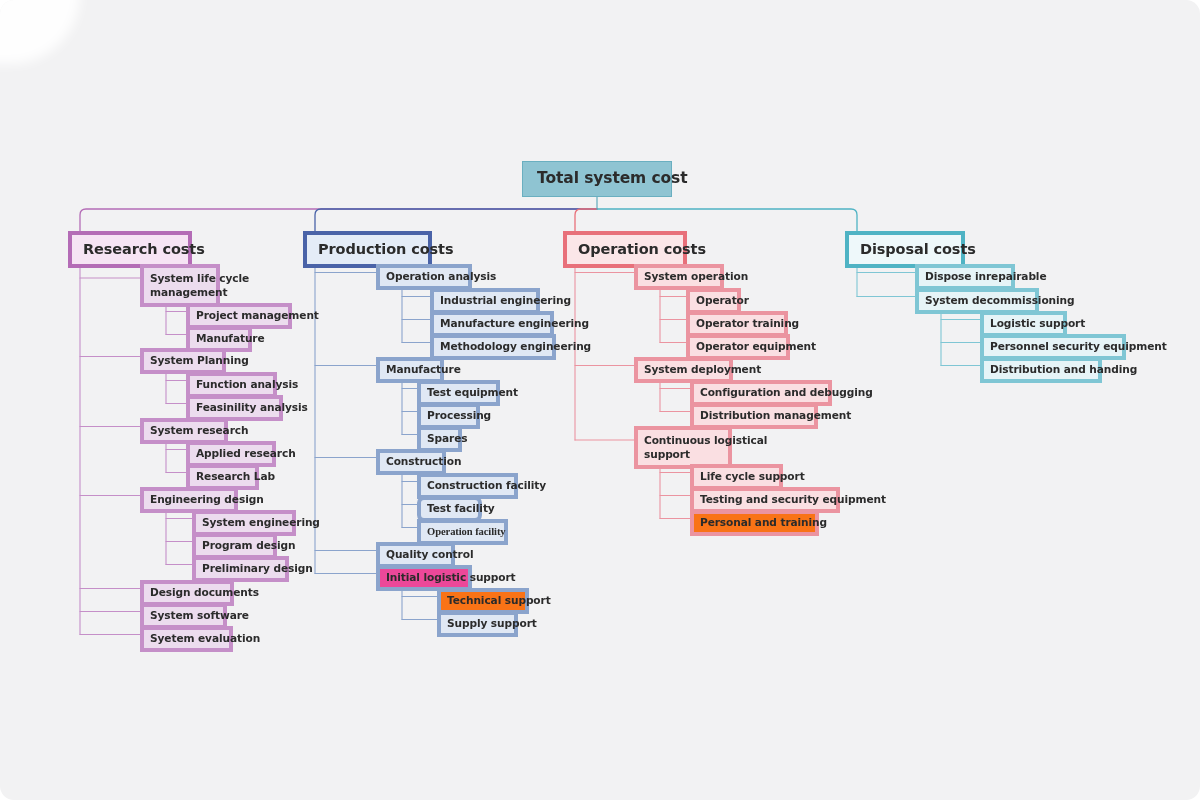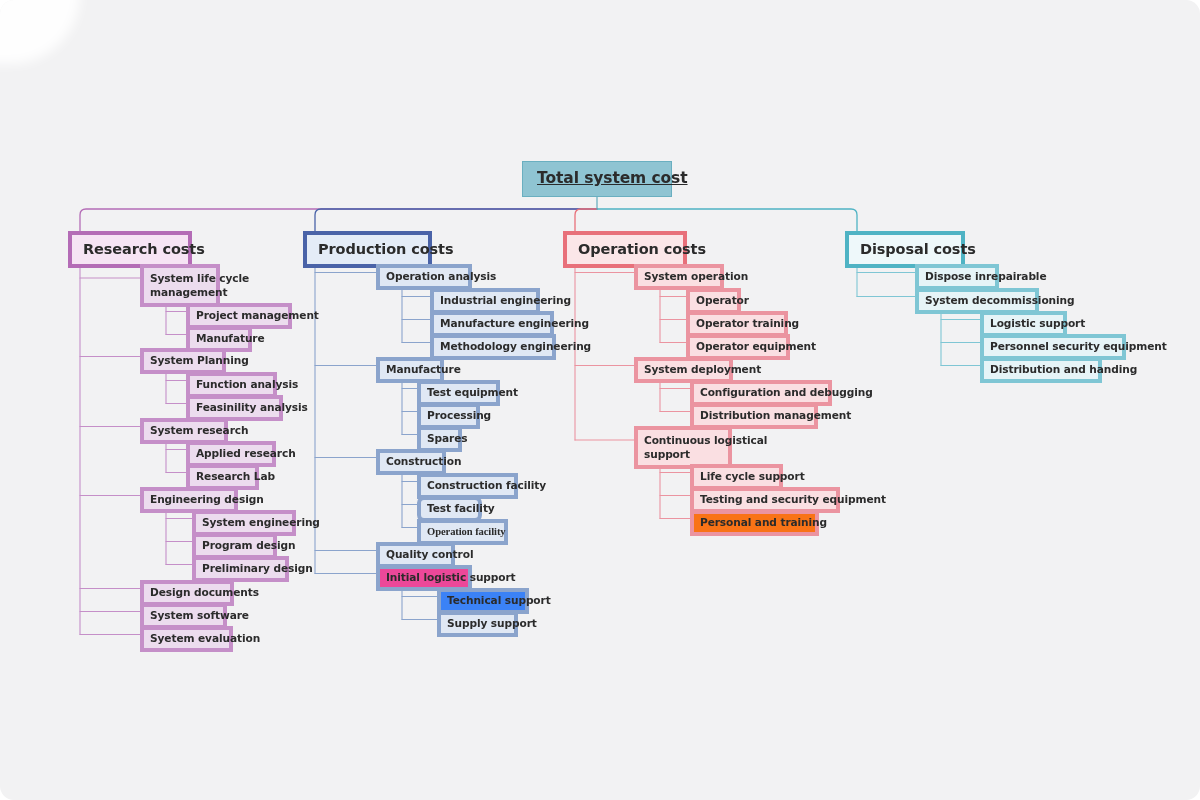--- a/index.html
+++ b/index.html
@@ -142,21 +142,21 @@
       <path d="M597 209 L851 209 Q857 209 857 215 L857 231" fill="none" stroke="#4fb3c4" stroke-width="1.3" stroke-linecap="round" stroke-linejoin="round"></path>
       <path d="M857 260 L857 296.5" fill="none" stroke="#7fc6d4" stroke-width="1.1" stroke-linecap="round" stroke-linejoin="round"></path>
       <path d="M857 272.5 L915 272.5" fill="none" stroke="#7fc6d4" stroke-width="1.1" stroke-linecap="round" stroke-linejoin="round"></path>
       <path d="M857 296.5 L915 296.5" fill="none" stroke="#7fc6d4" stroke-width="1.1" stroke-linecap="round" stroke-linejoin="round"></path>
       <path d="M941 305 L941 365.5" fill="none" stroke="#7fc6d4" stroke-width="1.1" stroke-linecap="round" stroke-linejoin="round"></path>
       <path d="M941 319.5 L980 319.5" fill="none" stroke="#7fc6d4" stroke-width="1.1" stroke-linecap="round" stroke-linejoin="round"></path>
       <path d="M941 342.5 L980 342.5" fill="none" stroke="#7fc6d4" stroke-width="1.1" stroke-linecap="round" stroke-linejoin="round"></path>
       <path d="M941 365.5 L980 365.5" fill="none" stroke="#7fc6d4" stroke-width="1.1" stroke-linecap="round" stroke-linejoin="round"></path>
     </svg>
   <div id="nodes">
-      <div class="node root" style="left: 522px; top: 161px; width: 150px; min-height: 36px; background: rgb(143, 196, 210); border-color: rgb(106, 175, 192); text-decoration: underline;">Total system cost</div>
+      <div class="node root" style="left: 522px; top: 161px; width: 150px; min-height: 36px; background: rgb(143, 196, 210); border-color: rgb(106, 175, 192);">Total system cost</div>
       <div class="node branch" style="left: 68px; top: 231px; width: 124px; min-height: 29px; background: rgb(246, 228, 244); border-color: rgb(180, 108, 182);">Research costs</div>
       <div class="node sub two-line" style="left: 140px; top: 264px; width: 80px; min-height: 28px; background: rgb(236, 220, 238); border-color: rgb(197, 143, 200);">System life cycle
 management</div>
       <div class="node leaf" style="left: 186px; top: 303px; width: 106px; min-height: 17px; background: rgb(236, 220, 238); border-color: rgb(197, 143, 200);">Project management</div>
       <div class="node leaf" style="left: 186px; top: 326px; width: 66px; min-height: 17px; background: rgb(236, 220, 238); border-color: rgb(197, 143, 200);">Manufature</div>
       <div class="node sub" style="left: 140px; top: 348px; width: 86px; min-height: 17px; background: rgb(236, 220, 238); border-color: rgb(197, 143, 200);">System Planning</div>
       <div class="node leaf" style="left: 186px; top: 372px; width: 91px; min-height: 17px; background: rgb(236, 220, 238); border-color: rgb(197, 143, 200);">Function analysis</div>
       <div class="node leaf" style="left: 186px; top: 395px; width: 97px; min-height: 17px; background: rgb(236, 220, 238); border-color: rgb(197, 143, 200);">Feasinility analysis</div>
       <div class="node sub" style="left: 140px; top: 418px; width: 88px; min-height: 17px; background: rgb(236, 220, 238); border-color: rgb(197, 143, 200);">System research</div>
       <div class="node leaf" style="left: 186px; top: 441px; width: 90px; min-height: 17px; background: rgb(236, 220, 238); border-color: rgb(197, 143, 200);">Applied research</div>
@@ -176,35 +176,35 @@
       <div class="node sub" style="left: 376px; top: 357px; width: 68px; min-height: 17px; background: rgb(224, 232, 244); border-color: rgb(139, 164, 204);">Manufacture</div>
       <div class="node leaf" style="left: 417px; top: 380px; width: 83px; min-height: 17px; background: rgb(224, 232, 244); border-color: rgb(139, 164, 204);">Test equipment</div>
       <div class="node leaf" style="left: 417px; top: 403px; width: 63px; min-height: 17px; background: rgb(224, 232, 244); border-color: rgb(139, 164, 204);">Processing</div>
       <div class="node leaf" style="left: 417px; top: 426px; width: 45px; min-height: 17px; background: rgb(224, 232, 244); border-color: rgb(139, 164, 204);">Spares</div>
       <div class="node sub" style="left: 376px; top: 449px; width: 70px; min-height: 17px; background: rgb(224, 232, 244); border-color: rgb(139, 164, 204);">Construction</div>
       <div class="node leaf" style="left: 417px; top: 473px; width: 101px; min-height: 17px; background: rgb(224, 232, 244); border-color: rgb(139, 164, 204);">Construction facility</div>
       <div class="node leaf" style="left: 417px; top: 496px; width: 65px; min-height: 17px; background: rgb(224, 232, 244); border-color: rgb(139, 164, 204); border-radius: 7px;">Test facility</div>
       <div class="node leaf" style="left: 417px; top: 519px; width: 91px; min-height: 17px; background: rgb(224, 232, 244); border-color: rgb(139, 164, 204); font-family: Liberation Serif, serif;">Operation facility</div>
       <div class="node sub" style="left: 376px; top: 542px; width: 79px; min-height: 17px; background: rgb(224, 232, 244); border-color: rgb(139, 164, 204);">Quality control</div>
       <div class="node sub" style="left: 376px; top: 565px; width: 96px; min-height: 17px; background: #ec4899; border-color: rgb(139, 164, 204); text-align: right;">Initial logistic support</div>
-      <div class="node leaf" style="left: 437px; top: 588px; width: 92px; min-height: 17px; background: #3b82f6; border-color: rgb(139, 164, 204);">Technical support</div>
+      <div class="node leaf" style="left: 437px; top: 588px; width: 92px; min-height: 17px; background: #f97316; border-color: rgb(139, 164, 204);">Technical support</div>
       <div class="node leaf" style="left: 437px; top: 611px; width: 81px; min-height: 17px; background: rgb(224, 232, 244); border-color: rgb(139, 164, 204);">Supply support</div>
       <div class="node branch" style="left: 563px; top: 231px; width: 124px; min-height: 29px; background: rgb(251, 230, 232); border-color: rgb(232, 112, 122);">Operation costs</div>
       <div class="node sub" style="left: 634px; top: 264px; width: 90px; min-height: 17px; background: rgb(250, 223, 226); border-color: rgb(235, 148, 160);">System operation</div>
       <div class="node leaf" style="left: 686px; top: 288px; width: 55px; min-height: 17px; background: rgb(250, 223, 226); border-color: rgb(235, 148, 160);">Operator</div>
       <div class="node leaf" style="left: 686px; top: 311px; width: 102px; min-height: 17px; background: rgb(250, 223, 226); border-color: rgb(235, 148, 160);">Operator training</div>
       <div class="node leaf" style="left: 686px; top: 334px; width: 104px; min-height: 17px; background: rgb(250, 223, 226); border-color: rgb(235, 148, 160);">Operator equipment</div>
       <div class="node sub" style="left: 634px; top: 357px; width: 99px; min-height: 17px; background: rgb(250, 223, 226); border-color: rgb(235, 148, 160);">System deployment</div>
       <div class="node leaf" style="left: 690px; top: 380px; width: 142px; min-height: 17px; background: rgb(250, 223, 226); border-color: rgb(235, 148, 160);">Configuration and debugging</div>
       <div class="node leaf" style="left: 690px; top: 403px; width: 128px; min-height: 17px; background: rgb(250, 223, 226); border-color: rgb(235, 148, 160);">Distribution management</div>
       <div class="node sub two-line" style="left: 634px; top: 426px; width: 98px; min-height: 28px; background: rgb(250, 223, 226); border-color: rgb(235, 148, 160);">Continuous logistical
 support</div>
       <div class="node leaf" style="left: 690px; top: 464px; width: 93px; min-height: 17px; background: rgb(250, 223, 226); border-color: rgb(235, 148, 160);">Life cycle support</div>
       <div class="node leaf" style="left: 690px; top: 487px; width: 150px; min-height: 17px; background: rgb(250, 223, 226); border-color: rgb(235, 148, 160);">Testing and security equipment</div>
       <div class="node leaf" style="left: 690px; top: 510px; width: 129px; min-height: 17px; background: #f97316; border-color: rgb(235, 148, 160);">Personal and training</div>
       <div class="node branch" style="left: 845px; top: 231px; width: 120px; min-height: 29px; background: rgb(238, 248, 250); border-color: rgb(79, 179, 196);">Disposal costs</div>
-      <div class="node sub" style="left: 915px; top: 264px; width: 84px; min-height: 17px; background: rgb(230, 244, 247); border-color: rgb(127, 198, 212);">Dispose inrepairable</div>
+      <div class="node sub" style="left: 915px; top: 264px; width: 100px; min-height: 17px; background: rgb(230, 244, 247); border-color: rgb(127, 198, 212);">Dispose inrepairable</div>
       <div class="node sub" style="left: 915px; top: 288px; width: 124px; min-height: 17px; background: rgb(230, 244, 247); border-color: rgb(127, 198, 212);">System decommissioning</div>
       <div class="node leaf" style="left: 980px; top: 311px; width: 87px; min-height: 17px; background: rgb(230, 244, 247); border-color: rgb(127, 198, 212);">Logistic support</div>
       <div class="node leaf" style="left: 980px; top: 334px; width: 146px; min-height: 17px; background: rgb(230, 244, 247); border-color: rgb(127, 198, 212);">Personnel security equipment</div>
       <div class="node leaf" style="left: 980px; top: 357px; width: 122px; min-height: 17px; background: rgb(230, 244, 247); border-color: rgb(127, 198, 212);">Distribution and handing</div>
     </div>
 </div>
 
 </body></html>

